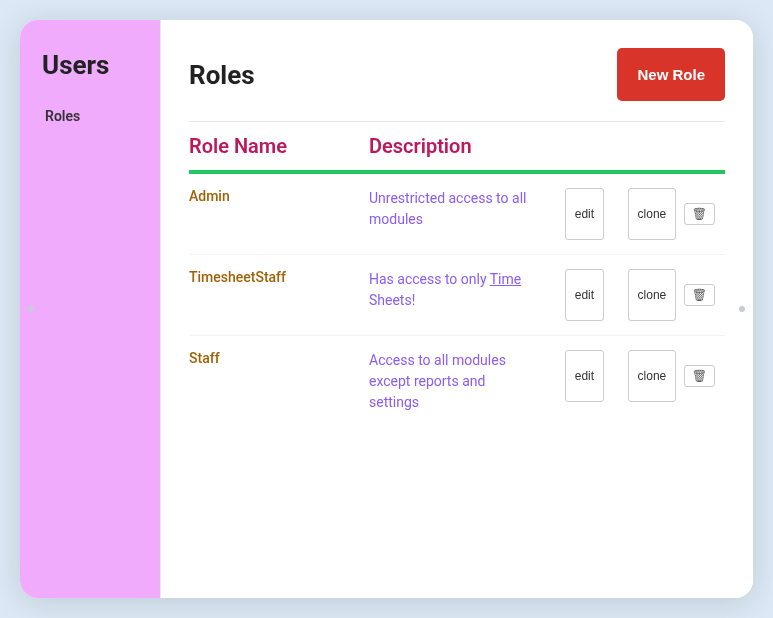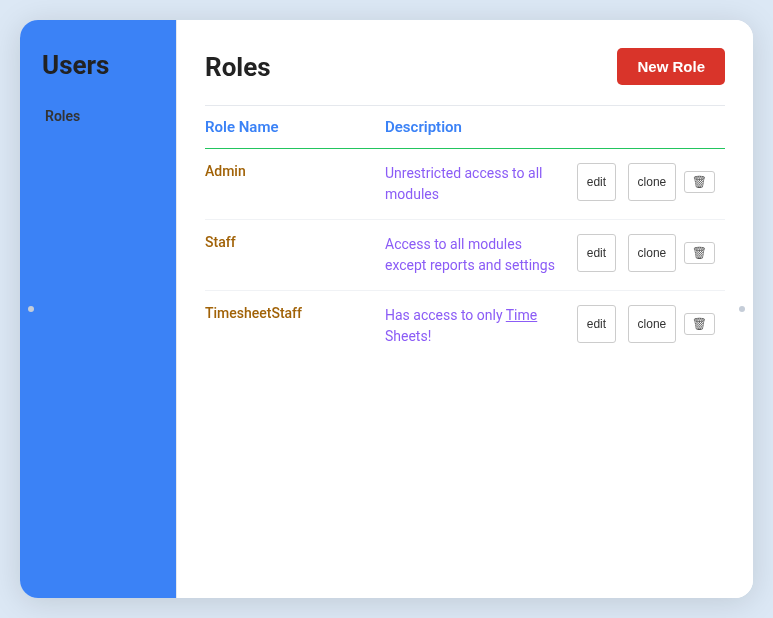--- a/index.html
+++ b/index.html
@@ -45,24 +45,24 @@
       background: #c5cdd8;
       border-radius: 50%;
     }
     .main-layout {
       display: flex;
       flex: 1;
       height: 100%;
       min-height: 578px;
     }
     .sidebar {
-      width: 157px;
+      width: 141px;
       border-right: 1px solid #e5e8ed;
       padding: 30px 0 0 0;
-      background: #3b82f6;
+      background: #f0abfc;
       flex-shrink: 0;
     }
     .sidebar-title {
       font-size: 26px;
       font-weight: 700;
       color: #222;
       padding: 0 22px 18px 22px;
     }
     .sidebar-nav {
       list-style: none;
@@ -93,41 +93,41 @@
     .content-title {
       font-size: 26px;
       font-weight: 700;
       color: #222;
     }
     .new-role-btn {
       background: #d9342a;
       color: #fff;
       border: none;
       border-radius: 5px;
-      padding: 10px 20px;
+      padding: 18px 20px;
       font-size: 15px;
       font-weight: 600;
       cursor: pointer;
     }
     .divider {
       border: none;
       border-top: 1px solid #e5e8ed;
       margin-bottom: 0;
     }
     .roles-table {
       width: 100%;
       border-collapse: collapse;
     }
     .roles-table thead tr th {
       text-align: left;
-      color: #3b82f6;
+      color: #be185d;
       font-weight: 600;
-      font-size: 15px;
+      font-size: 20px;
       padding: 12px 10px 12px 0;
-      border-bottom: 1px solid #22c55e;
+      border-bottom: 4px solid #22c55e;
     }
     .roles-table thead tr th:last-child {
       text-align: right;
     }
     .roles-table tbody tr td {
       padding: 14px 10px 14px 0;
       font-size: 14px;
       border-bottom: 1px solid #f0f2f5;
       vertical-align: top;
     }
@@ -147,25 +147,25 @@
       max-width: 280px;
     }
     .actions-cell {
       text-align: right;
       white-space: nowrap;
     }
     .action-btn {
       background: #fff;
       border: 1px solid #ccc;
       border-radius: 3px;
-      padding: 11px 9px;
+      padding: 18px 9px;
       font-size: 12px;
       color: #333;
       cursor: pointer;
-      margin-left: 8px;
+      margin-left: 20px;
     }
     .delete-btn {
       background: #fff;
       border: 1px solid #ccc;
       border-radius: 3px;
       padding: 3px 7px;
       font-size: 12px;
       color: #555;
       cursor: pointer;
       margin-left: 4px;
@@ -221,40 +221,40 @@
               <button class="action-btn">edit</button>
               <button class="action-btn">clone</button>
               <button class="delete-btn">
                 <span>🗑</span>
               </button>
             </td>
           </tr>
 
           <tr>
             <td style="width:180px;">
-              <a class="role-name-link">Staff</a>
+              <a class="role-name-link">TimesheetStaff</a>
             </td>
             <td class="description-cell">
-              <span>Access to all modules except reports and settings</span>
+              <span>Has access to only </span><span class="highlight">Time</span><span> Sheets!</span>
             </td>
             <td class="actions-cell">
               <button class="action-btn">edit</button>
               <button class="action-btn">clone</button>
               <button class="delete-btn">
                 <span>🗑</span>
               </button>
             </td>
           </tr>
 
           <tr>
             <td style="width:180px;">
-              <a class="role-name-link">TimesheetStaff</a>
+              <a class="role-name-link">Staff</a>
             </td>
             <td class="description-cell">
-              <span>Has access to only </span><span class="highlight">Time</span><span> Sheets!</span>
+              <span>Access to all modules except reports and settings</span>
             </td>
             <td class="actions-cell">
               <button class="action-btn">edit</button>
               <button class="action-btn">clone</button>
               <button class="delete-btn">
                 <span>🗑</span>
               </button>
             </td>
           </tr>
         </tbody>

